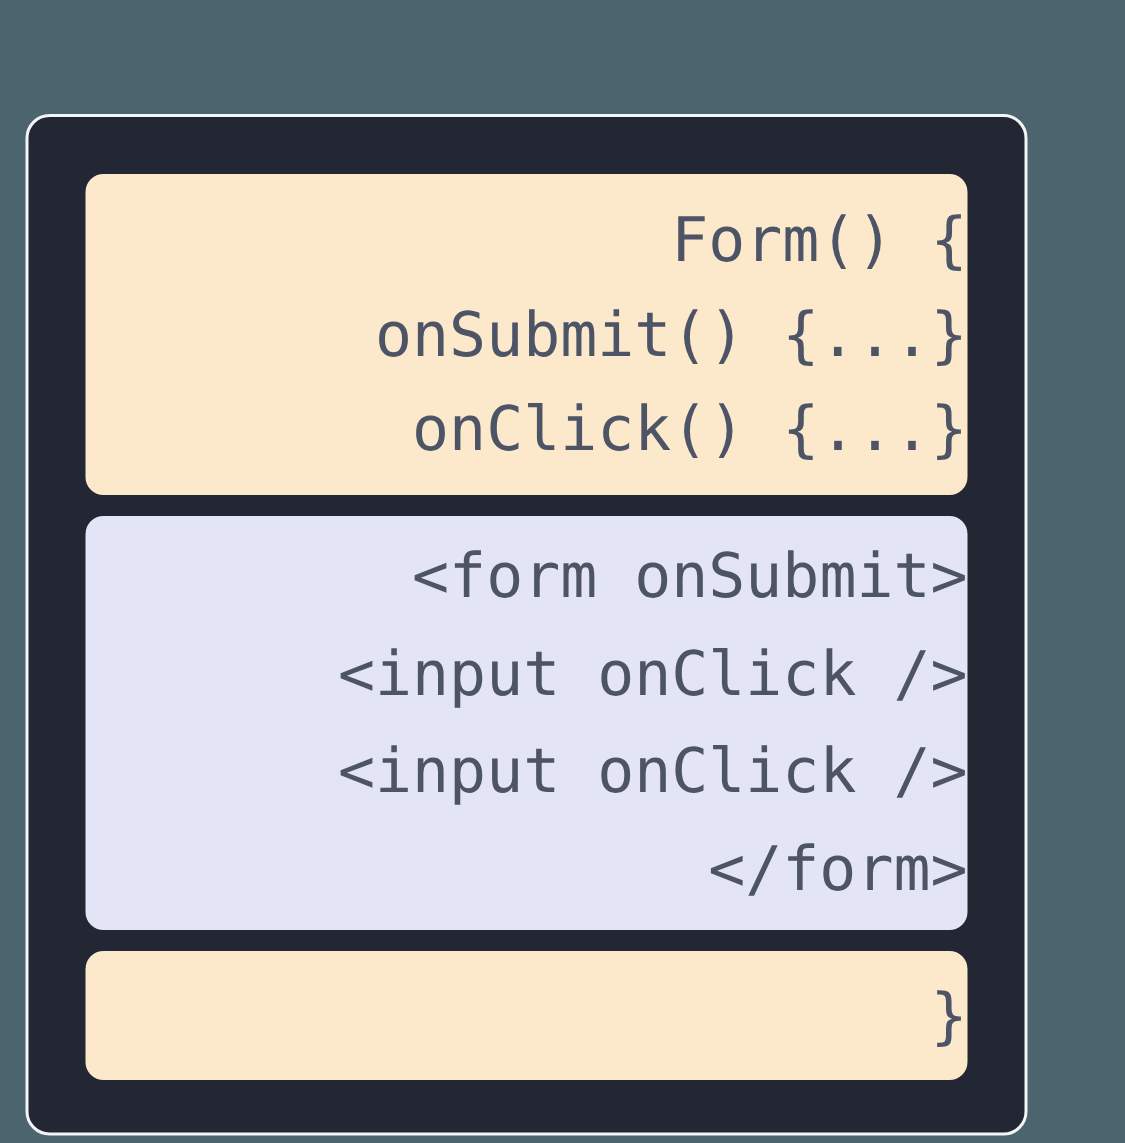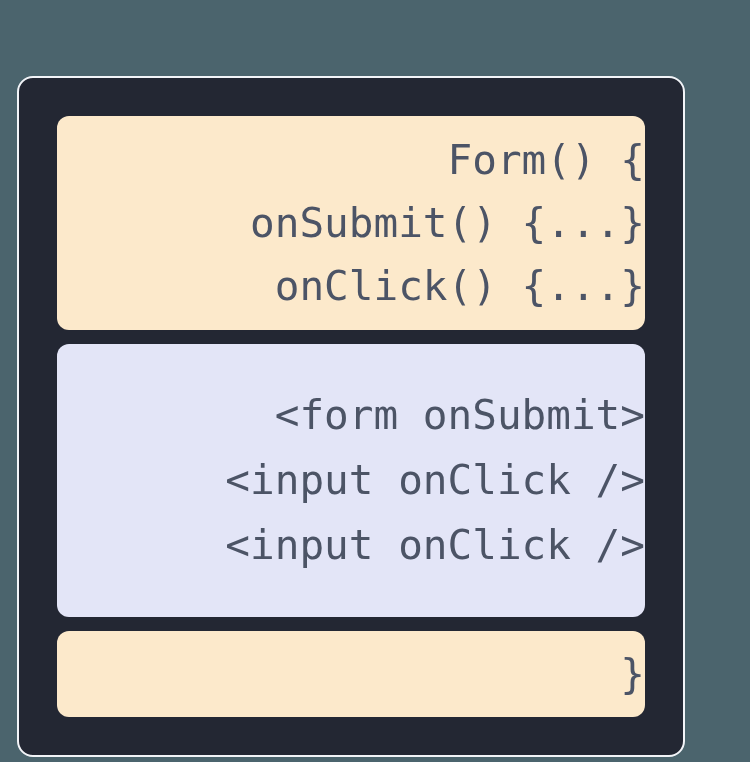--- a/index.html
+++ b/index.html
@@ -80,20 +80,21 @@
     <div class="block cream block-signature">
       <div class="code-line">Form() {</div>
       <div class="code-line">  onSubmit() {...}</div>
       <div class="code-line">  onClick() {...}</div>
     </div>
 
     <div class="block lavender block-markup">
       <div class="code-line">  &lt;form onSubmit&gt;</div>
       <div class="code-line">    &lt;input onClick /&gt;</div>
       <div class="code-line">    &lt;input onClick /&gt;</div>
+      <div class="code-line">  &lt;/form&gt;</div>
     </div>
 
     <div class="block cream block-close">
       <div class="code-line">}</div>
     </div>
 
   </div>
 
 </div>
 

